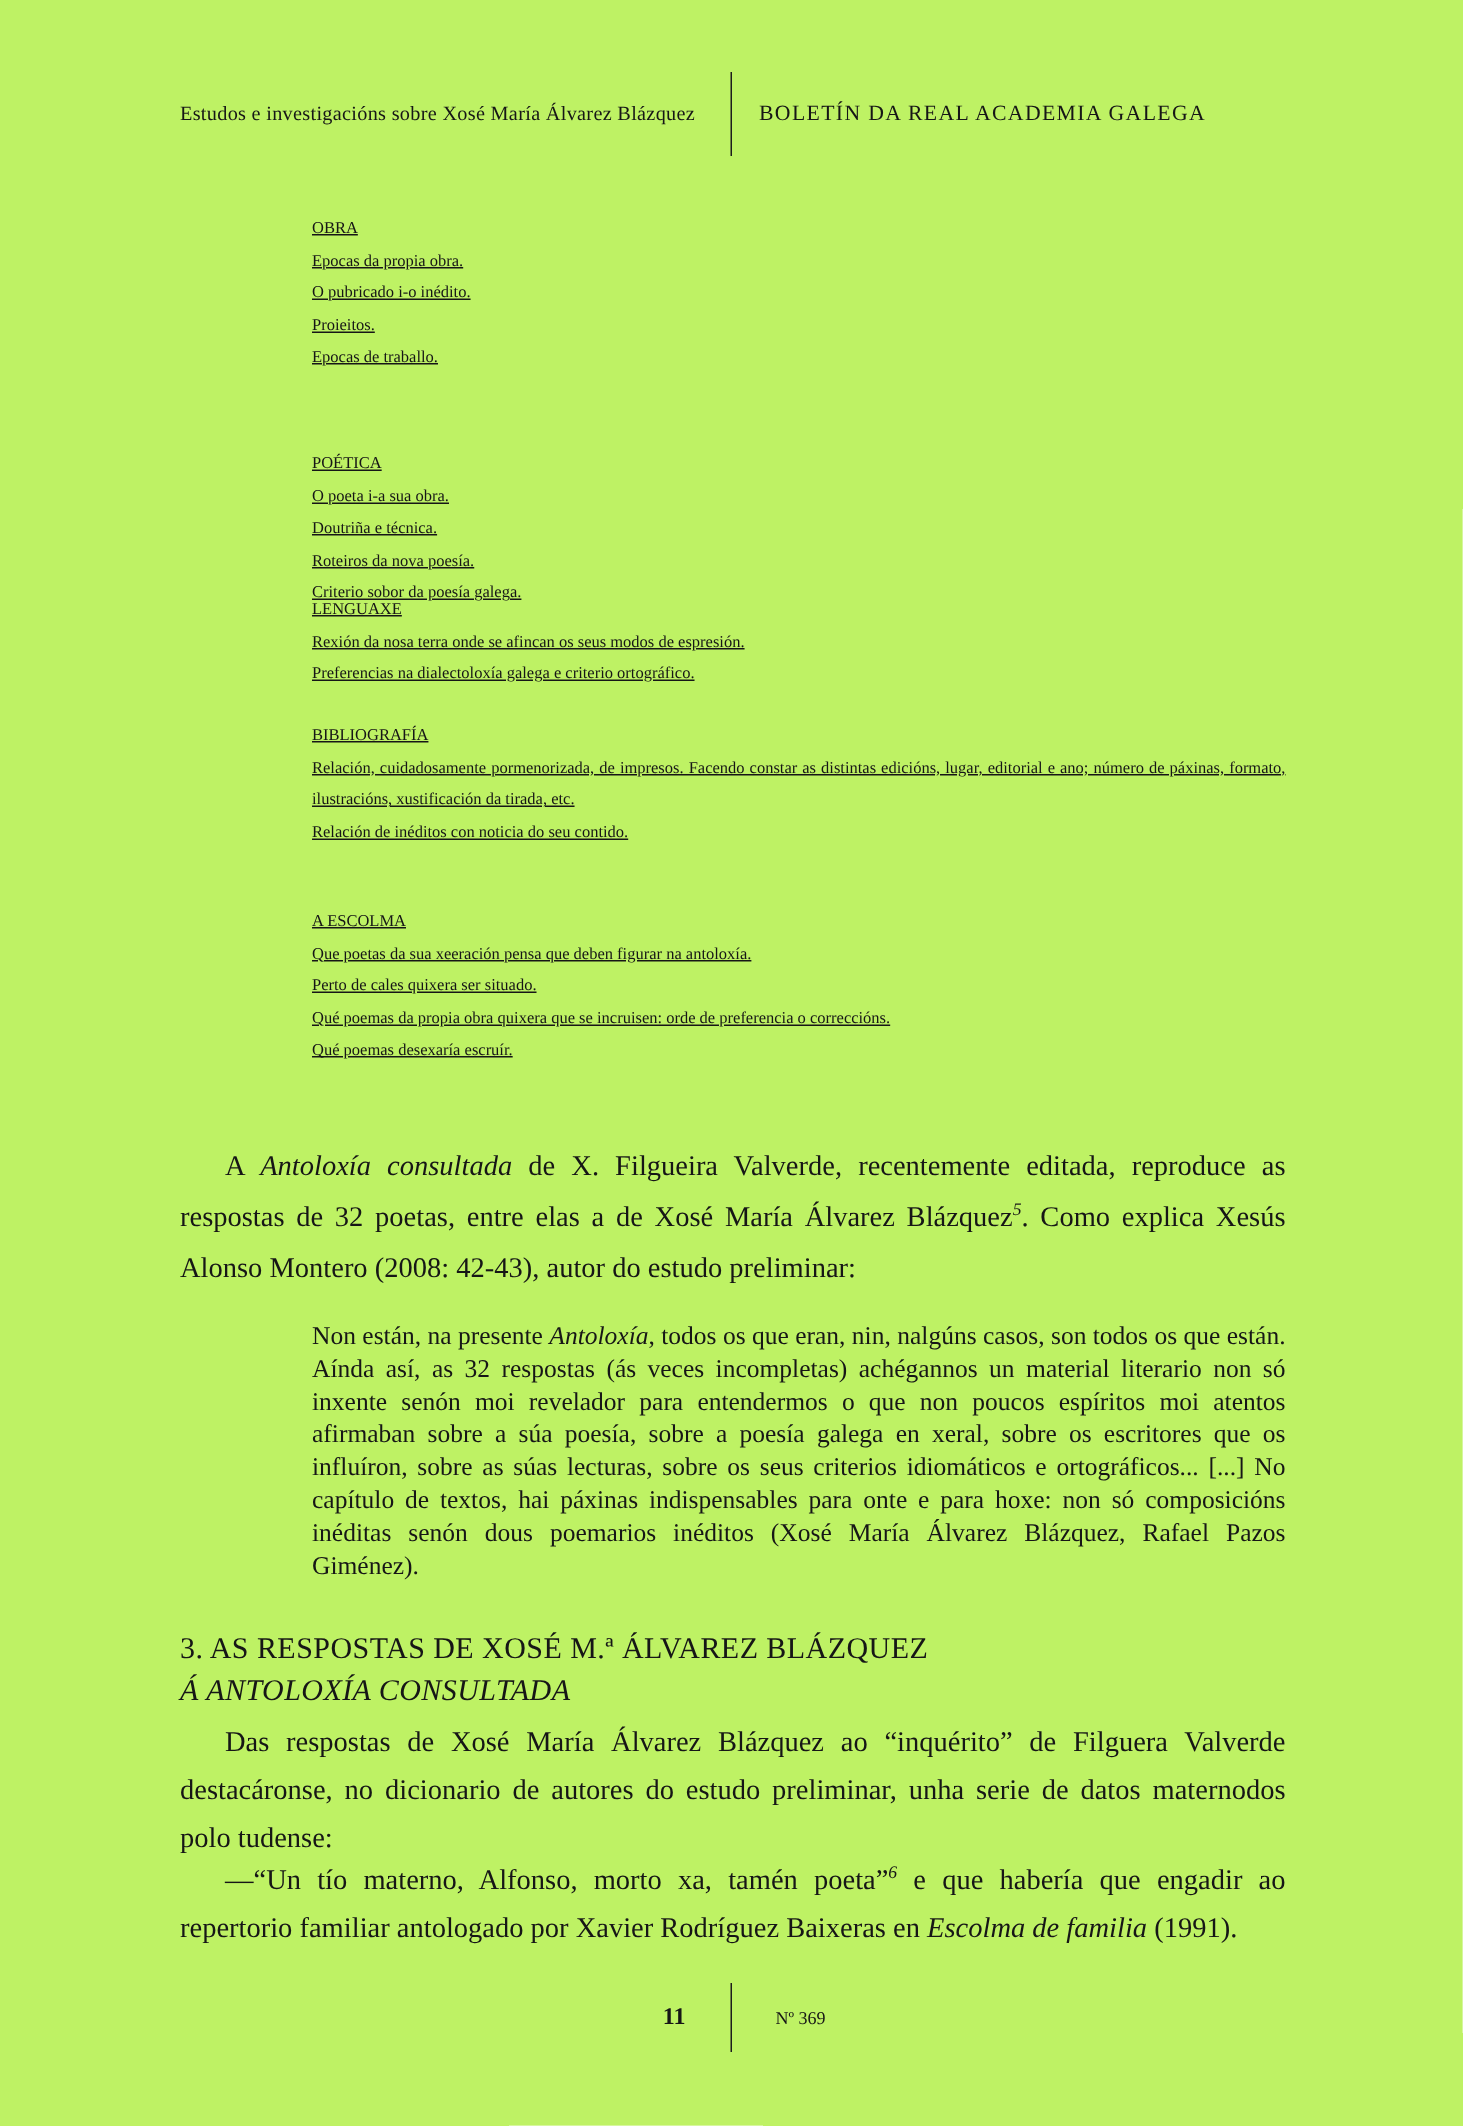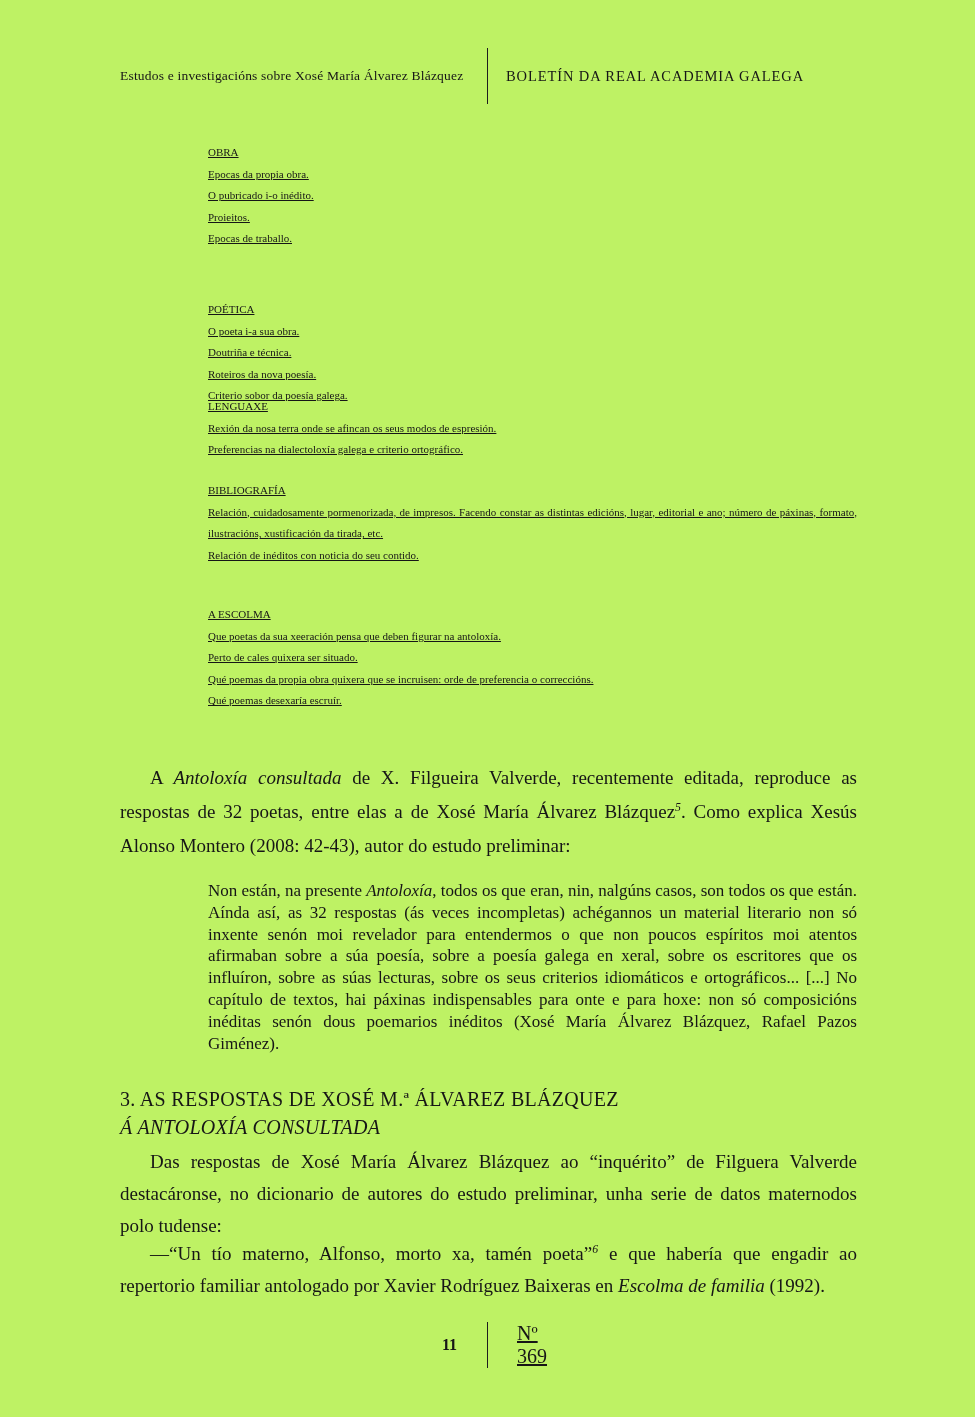--- a/index.html
+++ b/index.html
@@ -62,21 +62,21 @@
   em { }
   sup.fn { font-size:0.62em; vertical-align:super; line-height:0; font-style:italic; }
 
   
   .pg-footer {
     position:absolute; top:1320px; left:0; width:975px; height:50px;
     display:flex; justify-content:center; align-items:center;gap:12px;
   }
   .ftr-page  { width:70px; text-align:right; padding-right:18px; font-weight:bold; font-size:16px; }
   .ftr-rule  { width:1px; height:46px; background:#1d1d1d; }
-  .ftr-issue { width:70px; text-align:left; padding-left:17px; font-size:20px;text-decoration:underline; }
+  .ftr-issue { width:70px; text-align:left; padding-left:17px; font-size:12px; }
 </style>
 </head>
 <body>
 
 <div class="page">
 
   <header class="pg-header">
     <span class="hdr-left">Estudos e investigacións sobre Xosé María Álvarez Blázquez</span>
     <span class="hdr-rule"></span>
     <span class="hdr-right">BOLETÍN DA REAL ACADEMIA GALEGA</span>
@@ -137,21 +137,21 @@
 
   <blockquote class="blockquote"><span>Non están, na presente </span><em>Antoloxía</em><span>, todos os que eran, nin, nalgúns casos, son todos os que están. Aínda así, as 32 respostas (ás veces incompletas) achégannos un material literario non só inxente senón moi revelador para entendermos o que non poucos espíritos moi atentos afirmaban sobre a súa poesía, sobre a poesía galega en xeral, sobre os escritores que os influíron, sobre as súas lecturas, sobre os seus criterios idiomáticos e ortográficos... [...] No capítulo de textos, hai páxinas indispensables para onte e para hoxe: non só com­posicións inéditas senón dous poemarios inéditos (Xosé María Álvarez Blázquez, Rafa­el Pazos Giménez).</span></blockquote>
 
   <h2 class="sec-heading">
     <span class="line1">3. AS RESPOSTAS DE XOSÉ M.ª ÁLVAREZ BLÁZQUEZ</span><br>
     <span class="line2">Á ANTOLOXÍA CONSULTADA</span>
   </h2>
 
   <p class="body-para para-das">Das respostas de Xosé María Álvarez Blázquez ao “inquérito” de Filguera Valverde destacáronse, no dicionario de autores do estudo preliminar, unha serie de datos materno­dos polo tudense:</p>
 
-  <p class="body-para para-tio"><span>—“Un tío materno, Alfonso, morto xa, tamén poeta”</span><sup class="fn">6</sup><span> e que habería que engadir ao repertorio familiar antologado por Xavier Rodríguez Baixeras en </span><em>Escolma de familia</em><span> (1992).</span></p>
+  <p class="body-para para-tio"><span>—“Un tío materno, Alfonso, morto xa, tamén poeta”</span><sup class="fn">6</sup><span> e que habería que engadir ao repertorio familiar antologado por Xavier Rodríguez Baixeras en </span><em>Escolma de familia</em><span> (1991).</span></p>
 
   <footer class="pg-footer">
     <span class="ftr-page">11</span>
     <span class="ftr-rule"></span>
     <span class="ftr-issue">Nº 369</span>
   </footer>
 
 </div>
 
 </body></html>

